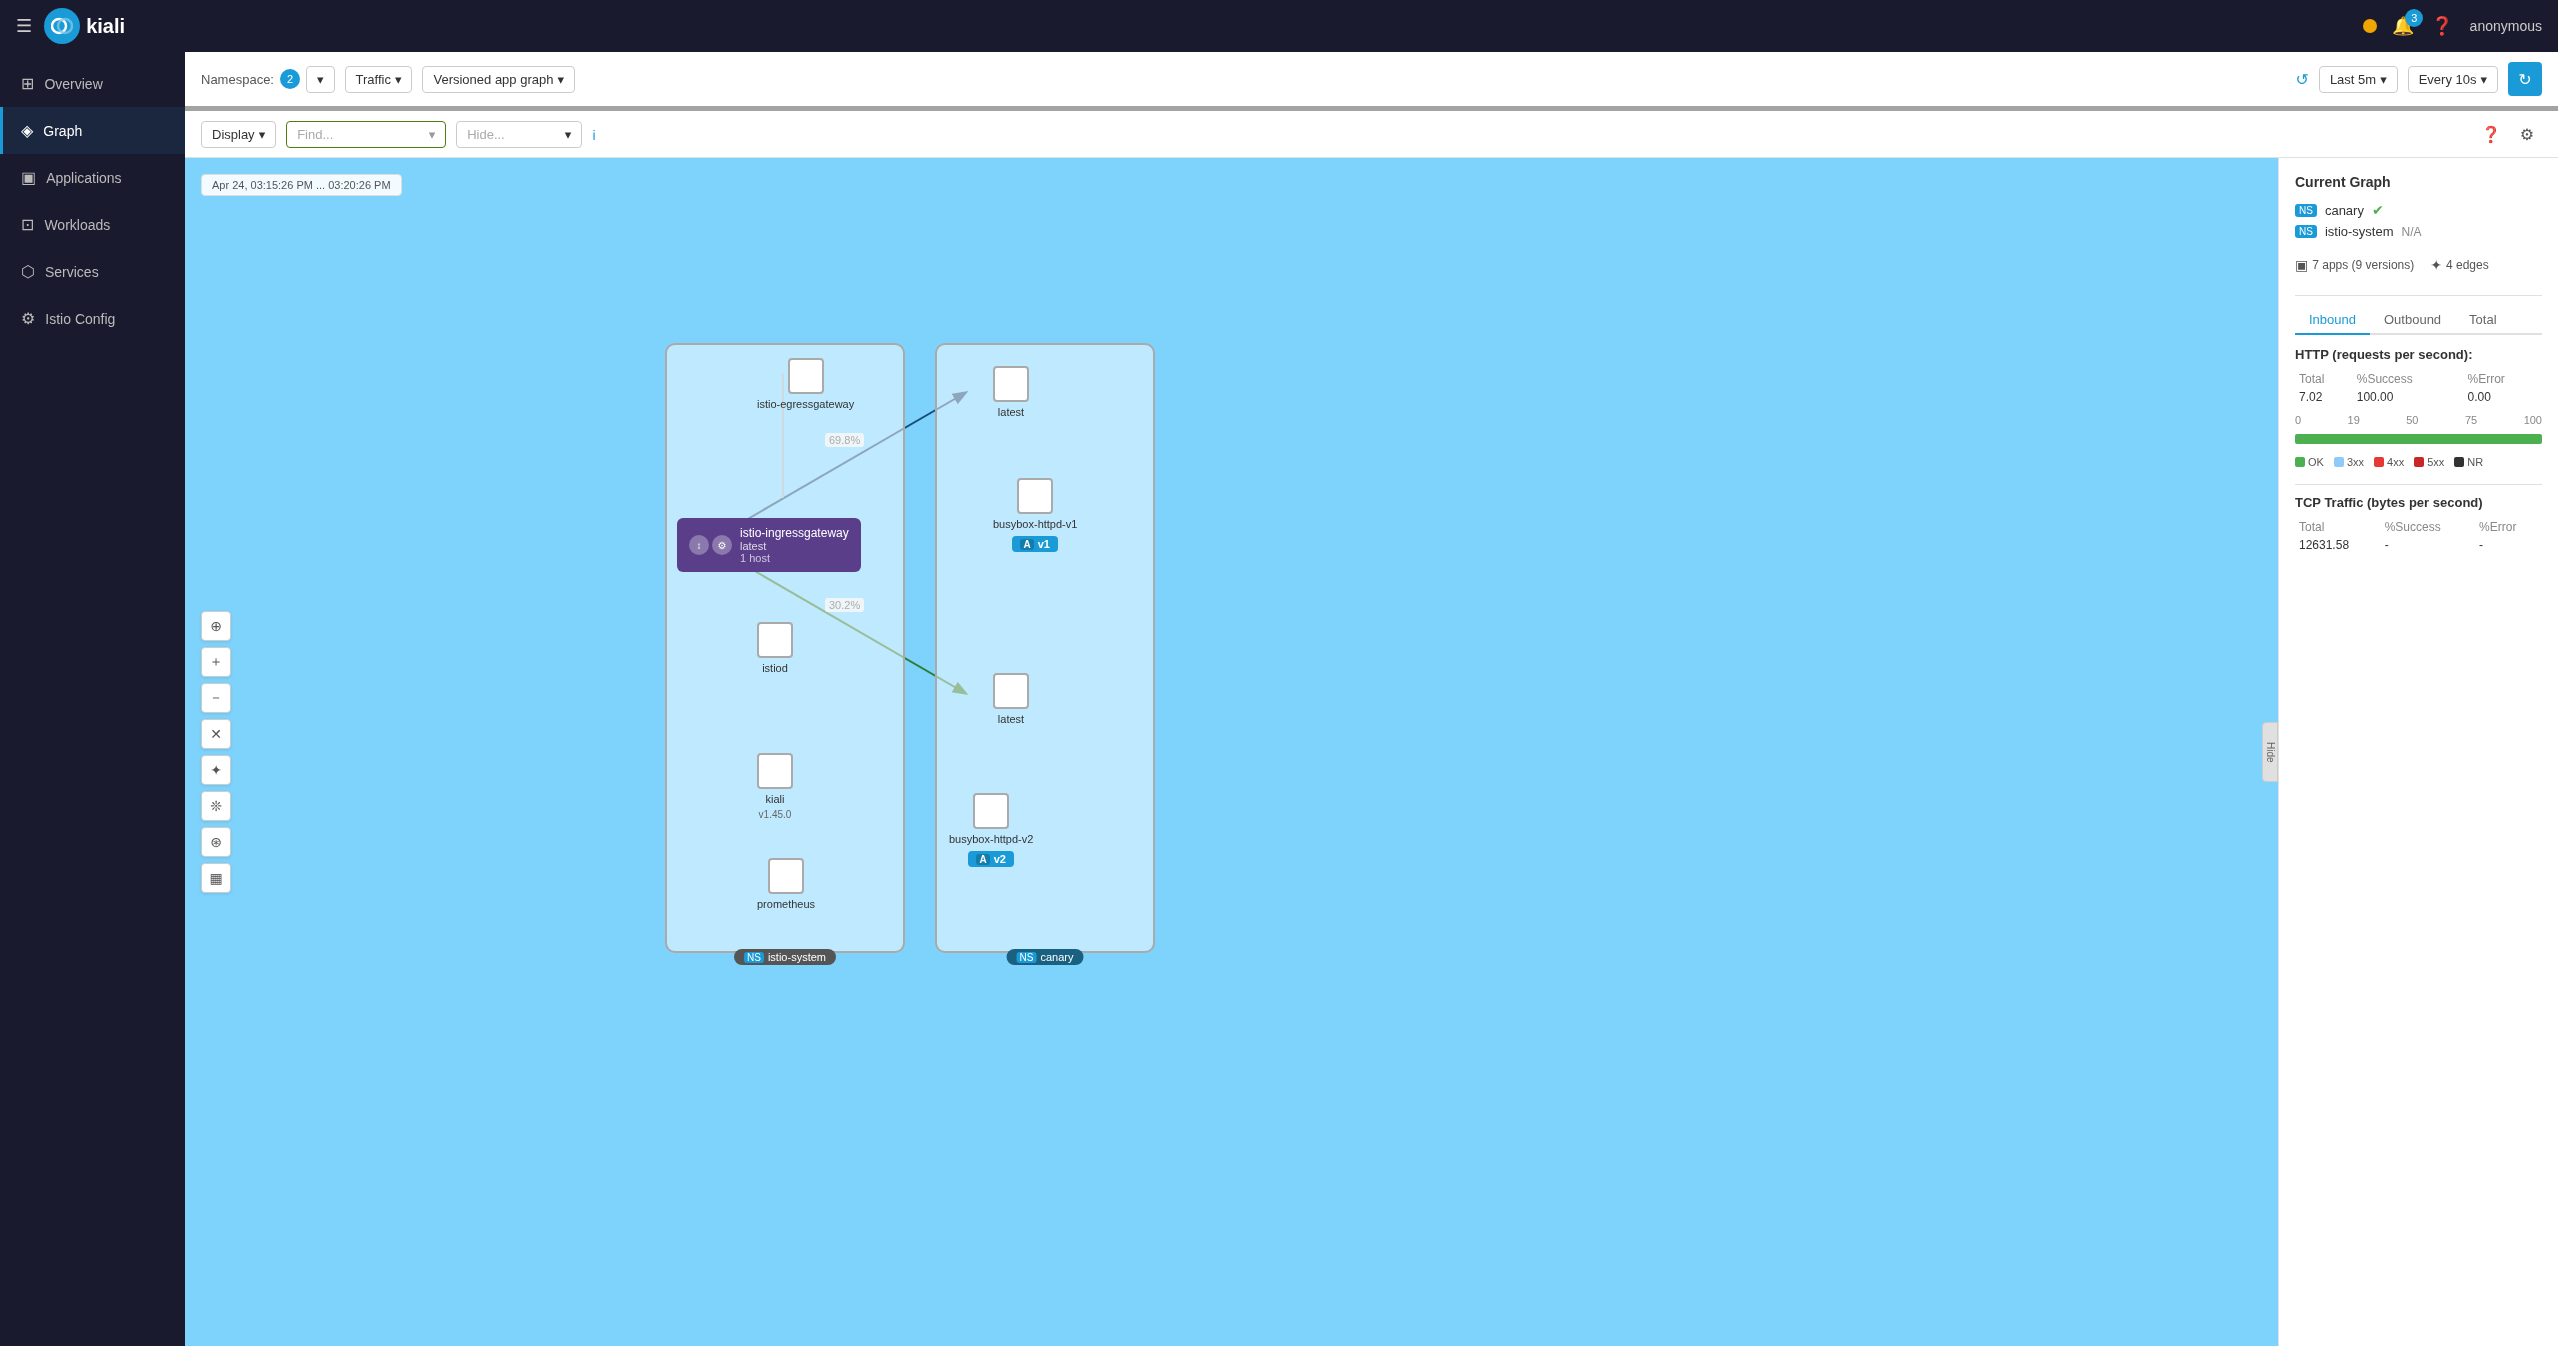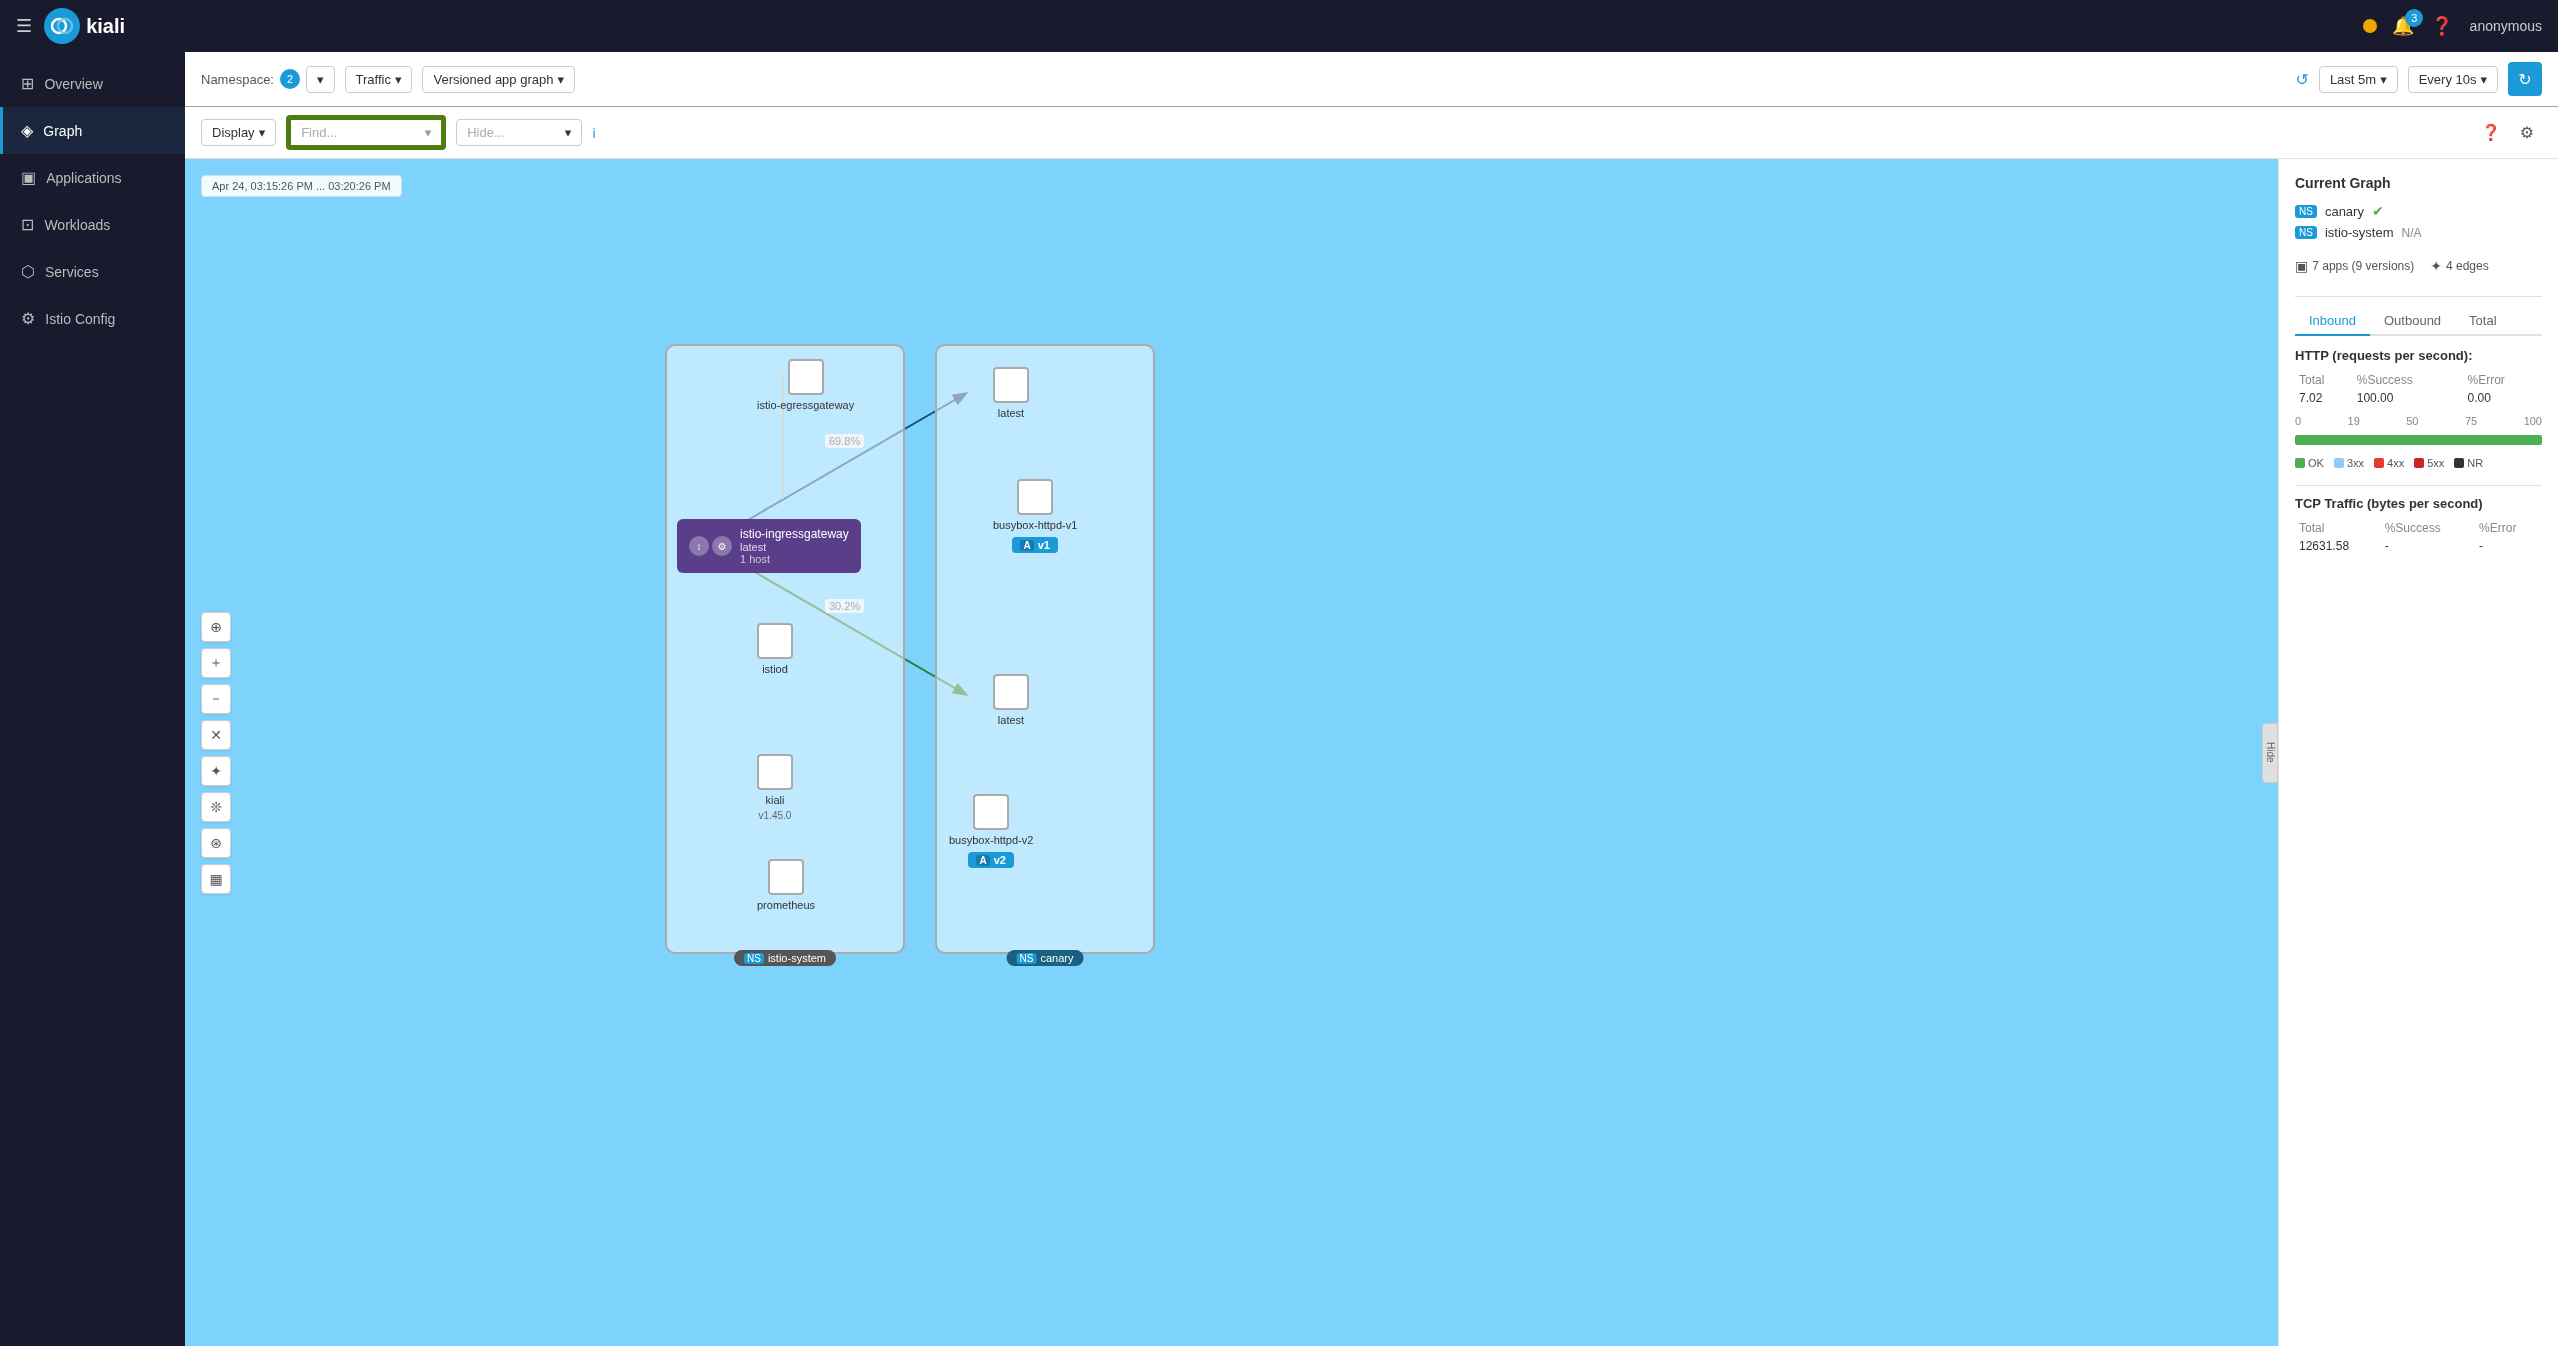--- a/index.html
+++ b/index.html
@@ -55,21 +55,21 @@
 
     
     .main-content { flex: 1; display: flex; flex-direction: column; overflow: hidden; background: #fff; }
 
     
     .toolbar {
       display: flex;
       align-items: center;
       gap: 10px;
       padding: 10px 16px;
-      border-bottom: 1px solid #a3a3a3;
+      border-bottom: 5px solid #a3a3a3;
       background: #fff;
       flex-shrink: 0;
     }
     .toolbar-group { display: flex; align-items: center; gap: 6px; }
     .toolbar-label { font-size: 13px; color: #555; }
     .toolbar-badge { background: #1a9bd7; color: #fff; border-radius: 50%; width: 20px; height: 20px; font-size: 11px; display: flex; align-items: center; justify-content: center; }
     .toolbar-dropdown {
       display: flex; align-items: center; gap: 4px;
       border: 1px solid #ccc; border-radius: 4px;
       padding: 5px 10px; font-size: 13px; cursor: pointer;
@@ -88,21 +88,21 @@
 
     
     .toolbar2 {
       display: flex; align-items: center; gap: 10px;
       padding: 8px 16px;
       border-bottom: 1px solid #e0e0e0;
       background: #fff;
       flex-shrink: 0;
     }
     .find-input {
-      border: 5px solid #4d7c0f; border-radius: 4px;
+      border: 1px solid #4d7c0f; border-radius: 4px;
       padding: 5px 10px; font-size: 13px;
       width: 160px; color: #999;
       display: flex; align-items: center; justify-content: space-between; cursor: pointer;
     }
     .hide-dropdown { display: flex; align-items: center; gap: 4px; border: 1px solid #ccc; border-radius: 4px; padding: 5px 10px; font-size: 13px; cursor: pointer; width: 126px; justify-content: space-between; }
     .info-icon { color: #1a9bd7; font-size: 14px; cursor: pointer; }
     .toolbar2-spacer { flex: 1; }
     .toolbar2-right { display: flex; gap: 6px; }
     .icon-btn { width: 30px; height: 30px; border: none; background: none; cursor: pointer; font-size: 16px; color: #555; display: flex; align-items: center; justify-content: center; }
 

